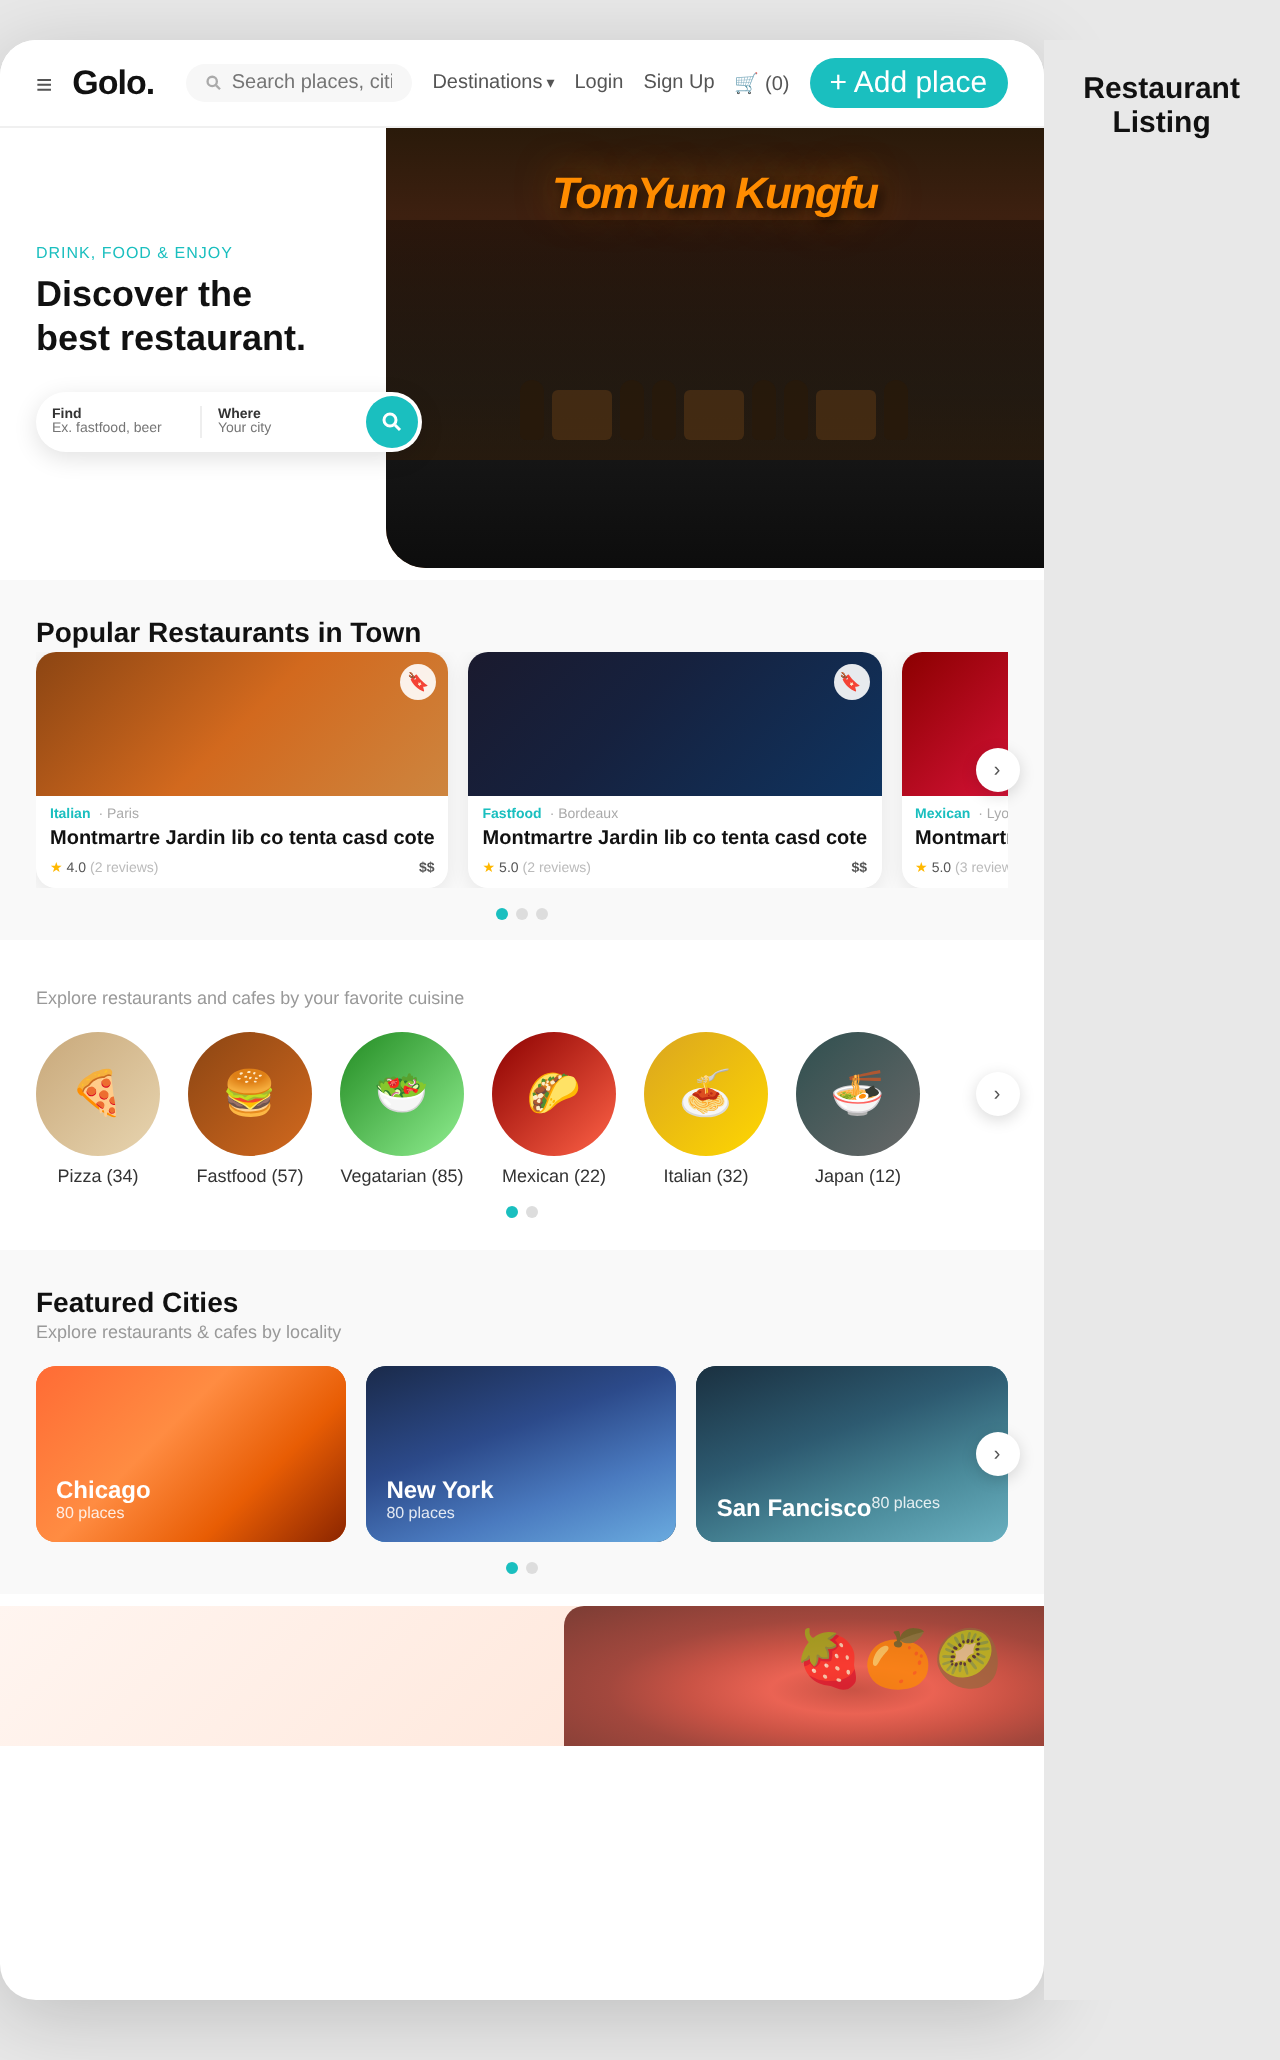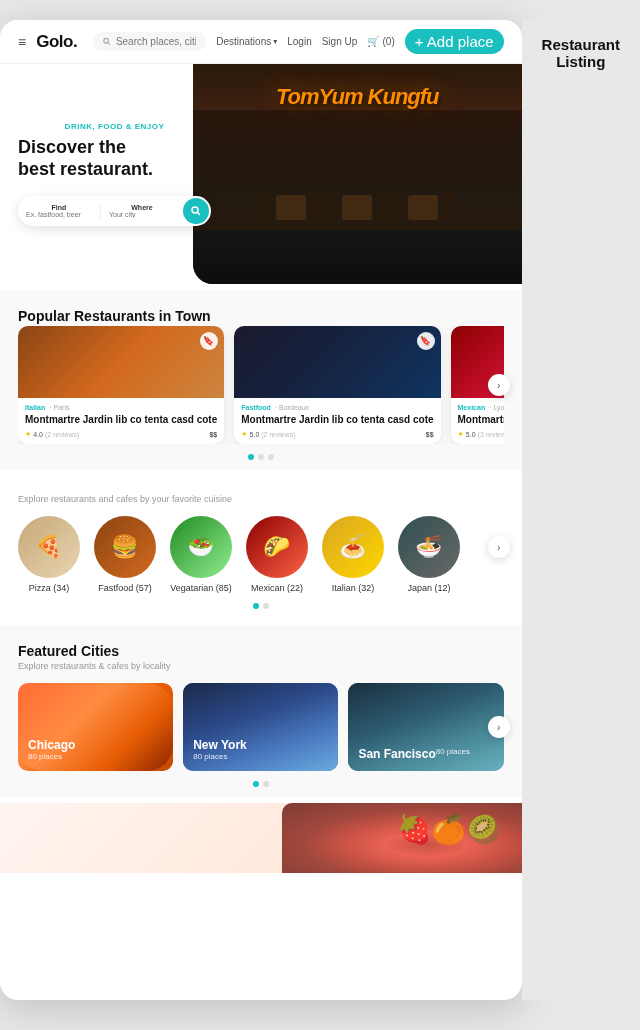--- a/index.html
+++ b/index.html
@@ -136,25 +136,24 @@
       width: 37%;
       height: 100%;
       display: flex;
       flex-direction: column;
       justify-content: center;
       padding: 16px 0;
     }
     .hero-tag {
       font-size: 8px;
       color: #1abfbf;
-      font-weight: 700;
+      font-weight: 400;
       letter-spacing: 0.5px;
       margin-bottom: 6px;
       text-transform: uppercase;
-      text-align: center;
     }
     .hero-title {
       font-size: 18px;
       font-weight: 800;
       color: #111;
       line-height: 1.2;
       margin-bottom: 16px;
     }
     .hero-search-bar {
       display: flex;
@@ -163,21 +162,20 @@
       border-radius: 20px;
       box-shadow: 0 3px 12px rgba(0,0,0,0.12);
       overflow: hidden;
       height: 30px;
     }
     .hero-find, .hero-where {
       display: flex;
       flex-direction: column;
       padding: 0 8px;
       flex: 1;
-      align-items: center;
     }
     .hero-find-label, .hero-where-label {
       font-size: 7px;
       font-weight: 700;
       color: #333;
     }
     .hero-find-input, .hero-where-input {
       font-size: 7px;
       color: #aaa;
       border: none;
@@ -556,21 +554,21 @@
     </div>
   </div>
 
   <div class="section section-wrapper">
     <div class="section-title">Featured Cities</div>
     <div class="section-sub">Explore restaurants &amp; cafes by locality</div>
     <div style="position:relative;">
       <div class="cities-row">
 
         <div class="city-card city-bg-chicago">
-          <div style="width:100%; height:100%; background: linear-gradient(135deg, #FF6B35 0%, #FF8C42 40%, #e85d04 70%, #8B2500 100%); position:relative;border-radius:26px;">
+          <div style="width:100%; height:100%; background: linear-gradient(135deg, #FF6B35 0%, #FF8C42 40%, #e85d04 70%, #8B2500 100%); position:relative;">
             <div style="position:absolute; bottom:10px; left:0; right:0; display:flex; flex-direction:column; align-items:flex-start; padding:0 10px;">
               <span style="font-size:12px; font-weight:700; color:#fff; display:block;">Chicago</span>
               <span style="font-size:8px; color:rgba(255,255,255,0.85);">80 places</span>
             </div>
           </div>
         </div>
 
         <div class="city-card city-bg-newyork">
           <div style="width:100%; height:100%; background: linear-gradient(160deg, #1a2a4a 0%, #2c4a8a 40%, #4a7abf 70%, #6aabdf 100%); position:relative;">
             <div style="position:absolute; bottom:10px; left:0; right:0; display:flex; flex-direction:column; align-items:flex-start; padding:0 10px;">

